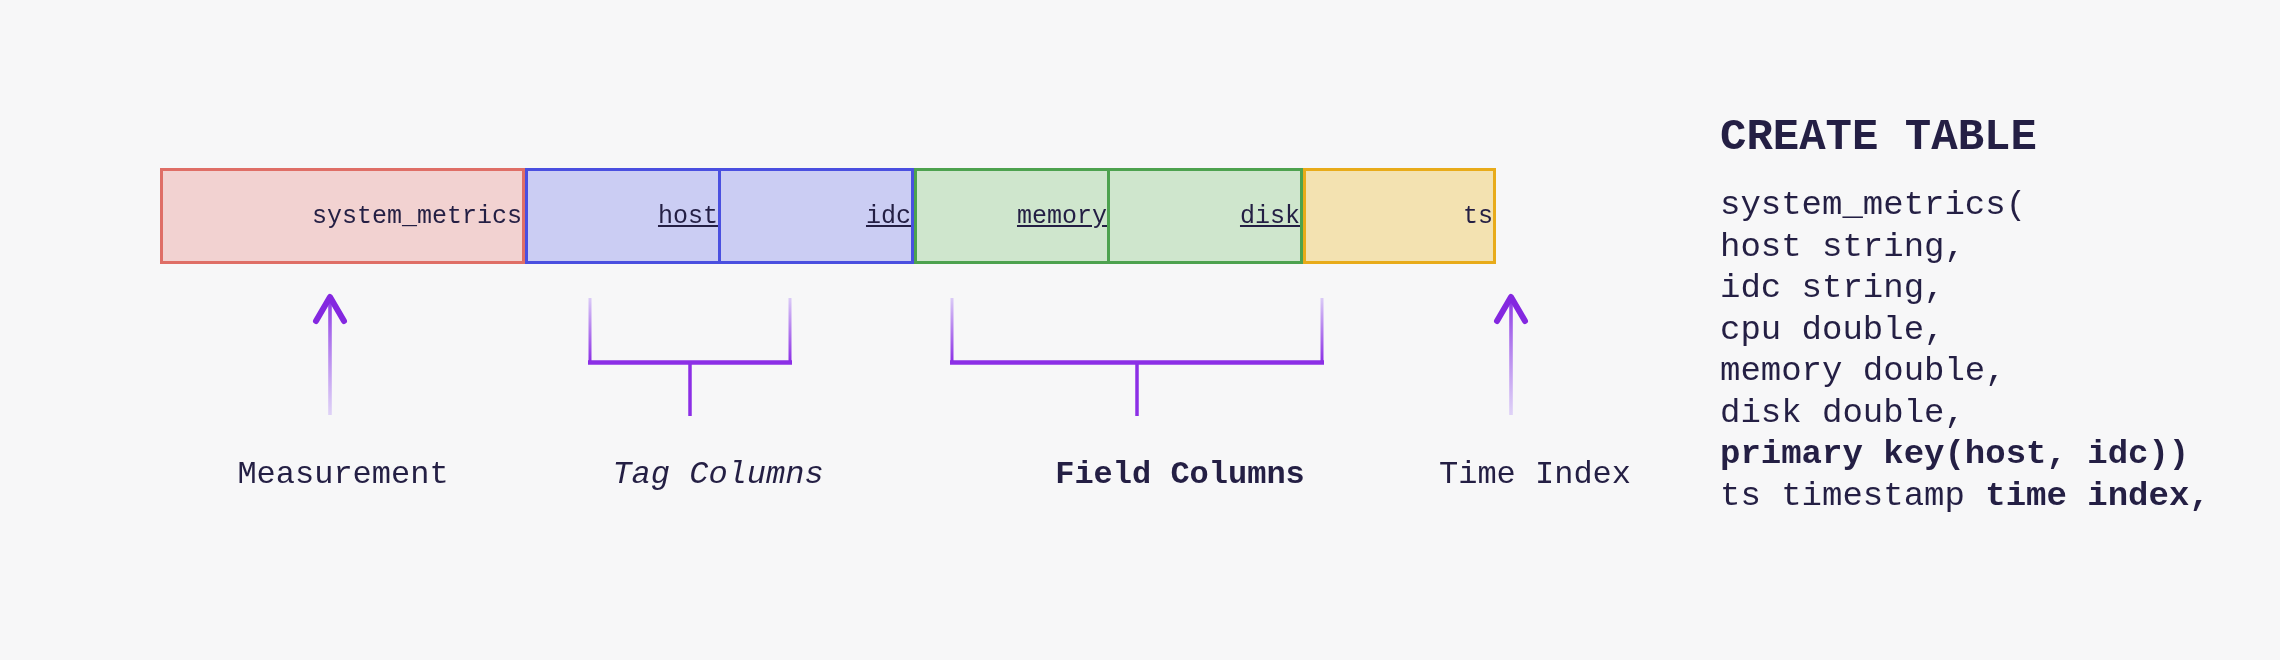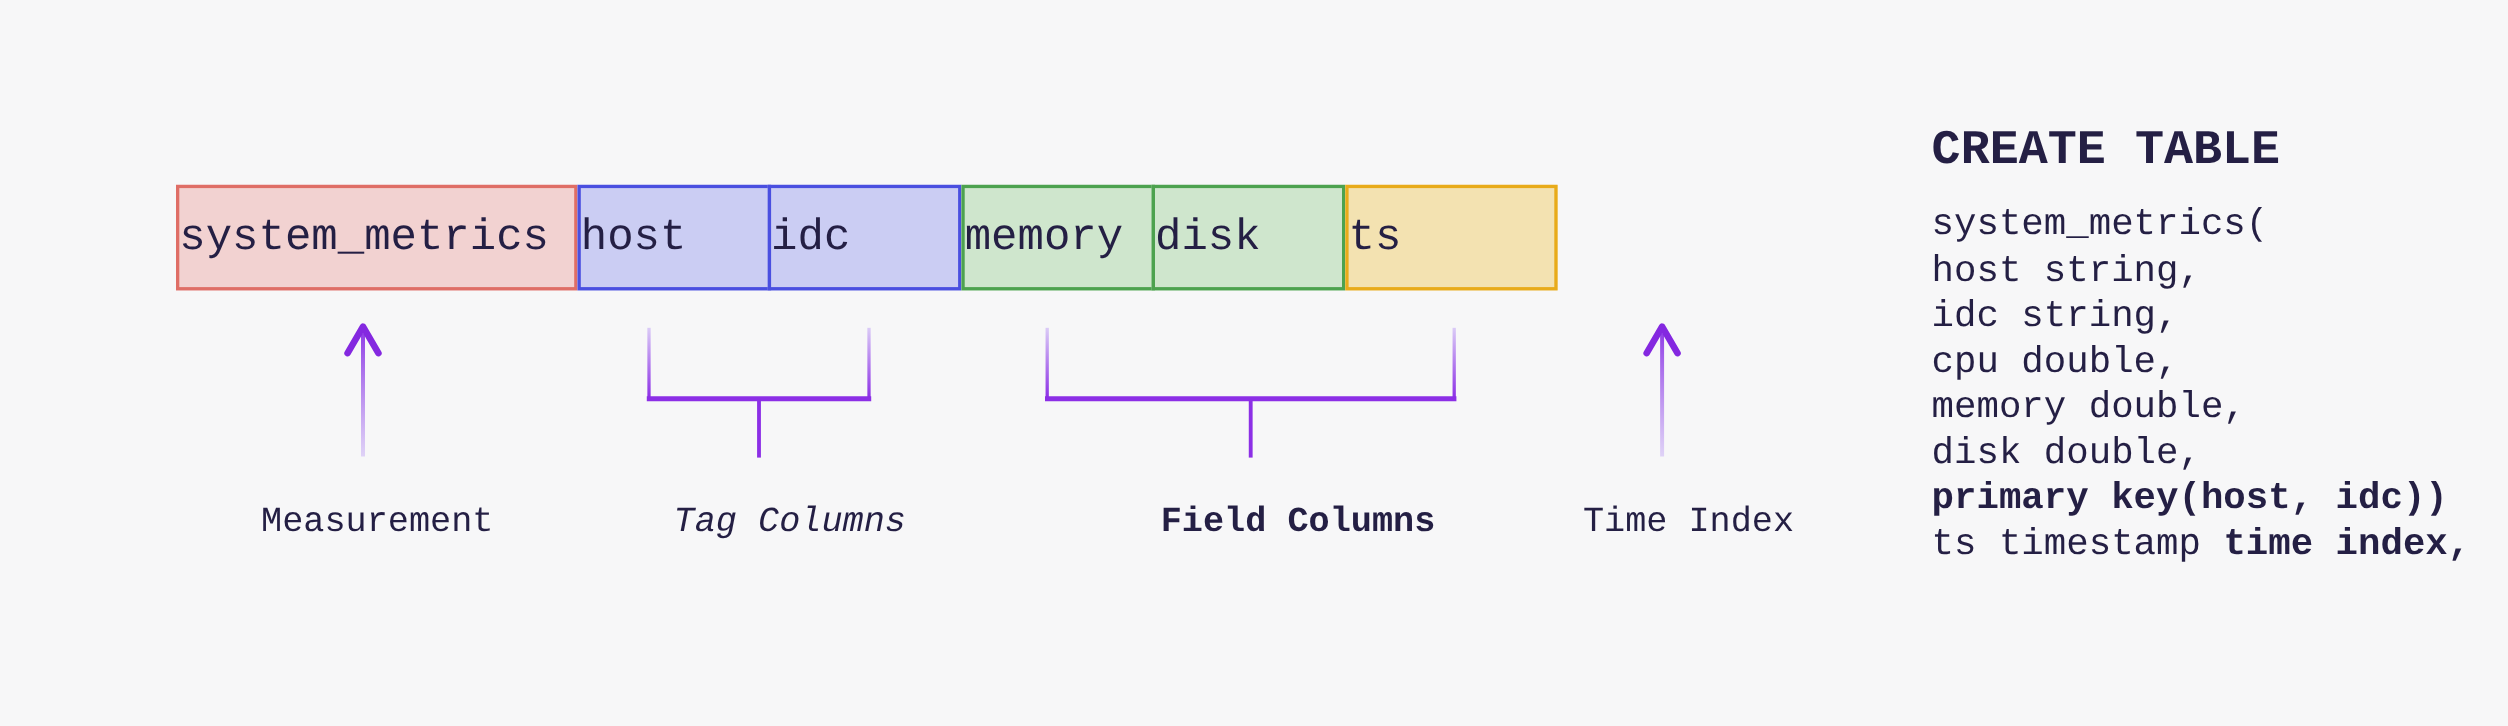--- a/index.html
+++ b/index.html
@@ -19,25 +19,25 @@
     top: 168px;
     height: 96px;
     display: flex;
   }
   .group { display: flex; height: 100%; }
   .cell, .box {
     box-sizing: border-box;
     height: 100%;
     display: flex;
     align-items: center;
-    justify-content: flex-start;
-    font-size: 40px;
+    justify-content: flex-end;
+    font-size: 25px;
     white-space: nowrap;
   }
-  .cell { width: 176px; margin-left: -3px; }
+  .cell { width: 196px; margin-left: -3px; text-decoration: underline; }
   .group .cell:first-child { margin-left: 0; }
   .box-measurement {
     width: 365px;
     background: var(--pink-fill, #f2d2d1);
     border: 3px solid var(--pink-border, #df6e66);
   }
   .cell-tag {
     background: var(--indigo-fill, #cbcdf3);
     border: 3px solid var(--indigo-border, #4a4fe0);
   }
@@ -59,21 +59,21 @@
     font-size: 32px;
     line-height: 32px;
     transform: translateX(-50%);
     white-space: nowrap;
   }
   .annotation-measurement { left: 343px; }
   .annotation-tag { left: 718px; font-style: italic; }
   .annotation-field { left: 1180px; font-weight: bold; }
   .annotation-time { left: 1535px; }
   
-  .sql-block { position: absolute; left: 1720px; top: 115px; margin-left: 36px; }
+  .sql-block { position: absolute; left: 1720px; top: 115px; }
   .sql-title {
     font-size: 44px;
     line-height: 44px;
     font-weight: bold;
     white-space: nowrap;
   }
   .sql-lines { margin-top: 26px; font-size: 34px; line-height: 41.5px; }
   .sql-line { white-space: pre; }
   .sql-line .b { font-weight: bold; }
 </style>

